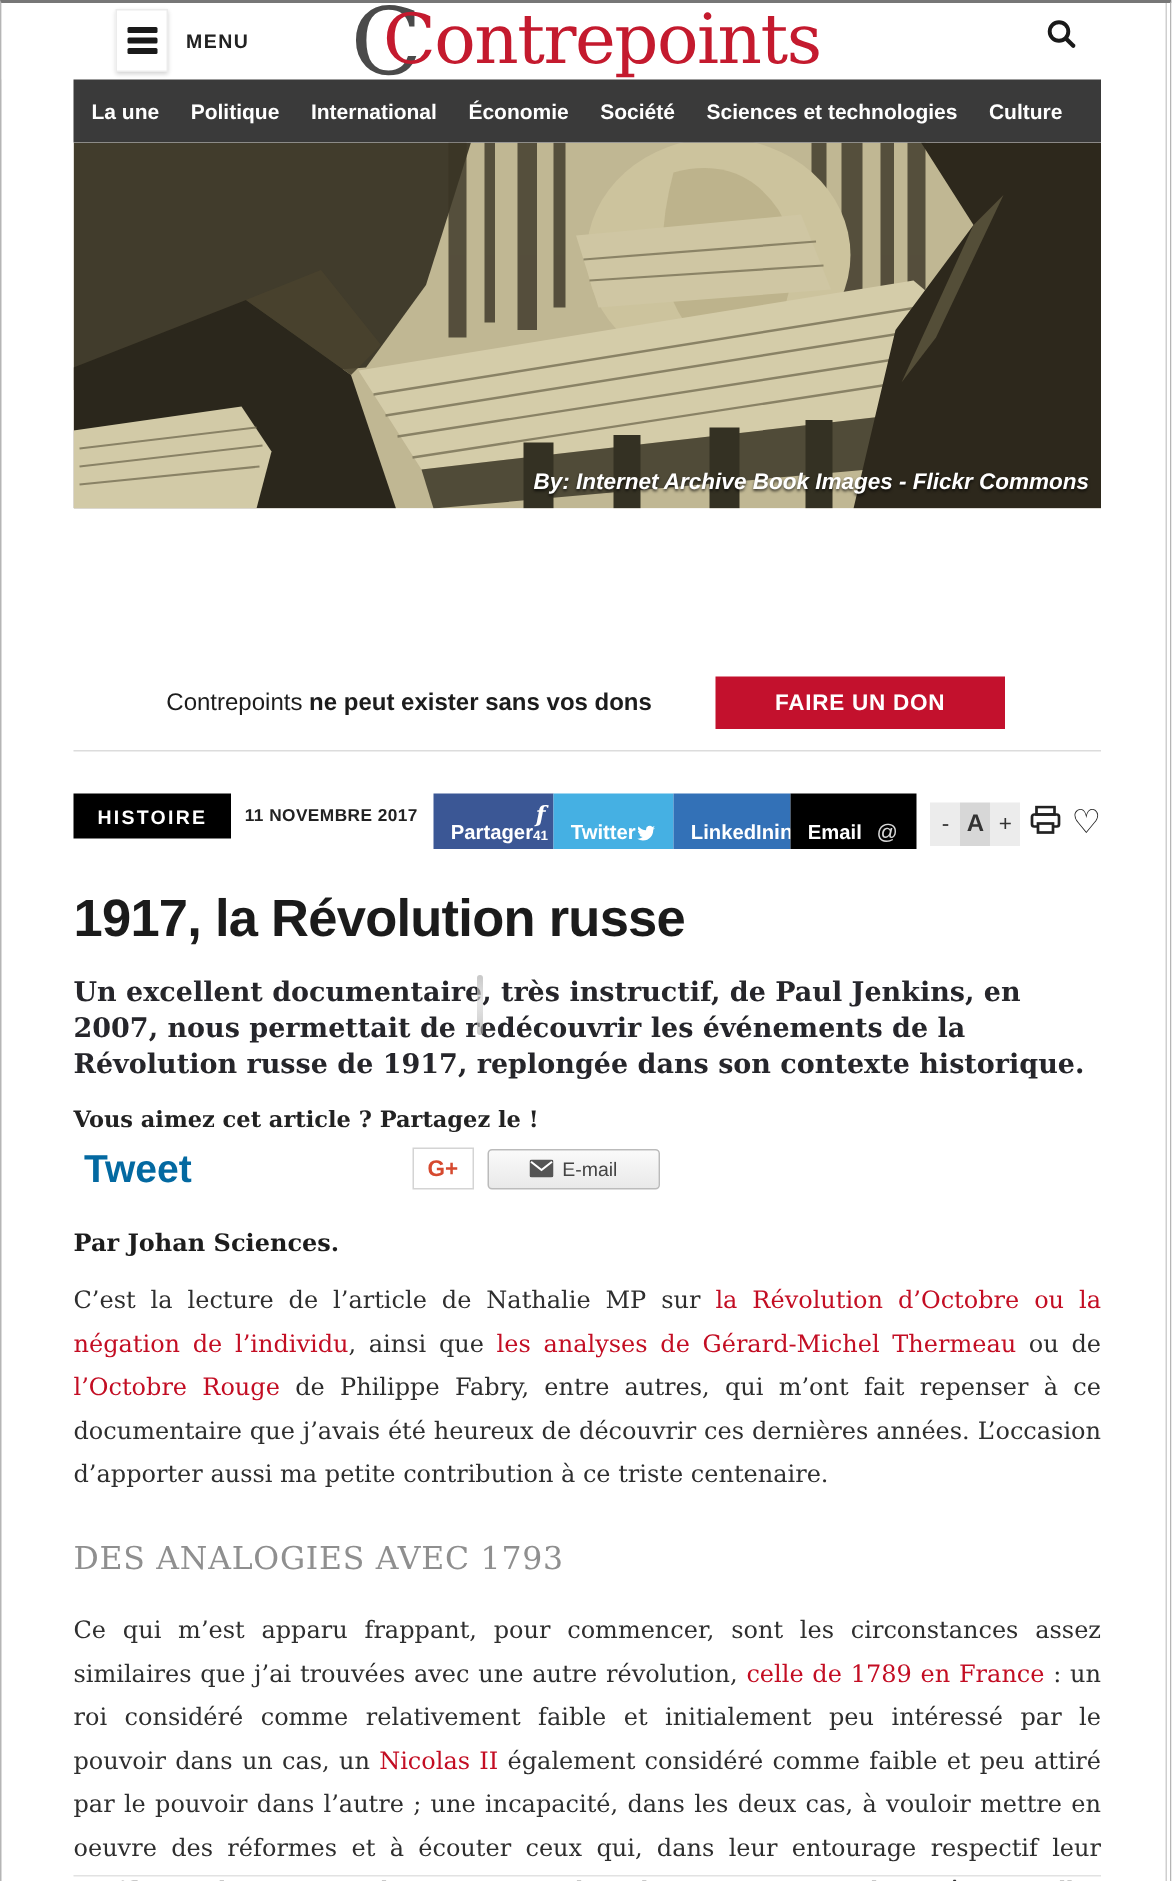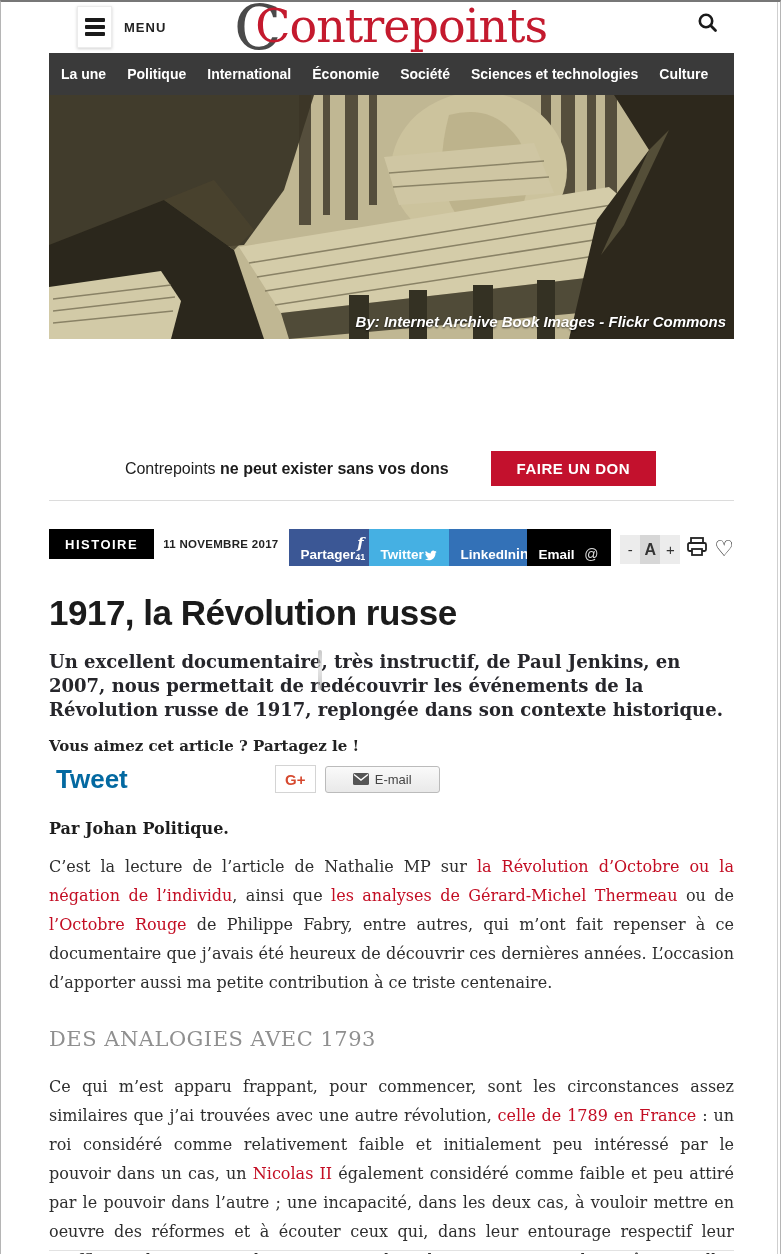--- a/index.html
+++ b/index.html
@@ -58,21 +58,21 @@
   }
   .hero-caption a { color:#fff; }
 
   
   .donation { margin-top:112px; display:flex; justify-content:center; align-items:center; gap:42px; }
   .donation-text { font-size:16px; color:#1c1c1c; }
   .donation-text .bold { font-weight:bold; }
   .donation-button {
     background:#c3112d; color:#fff; border:none; cursor:pointer;
     font-size:15px; font-weight:bold; letter-spacing:.5px;
-    padding:9px 26px; font-family:"Liberation Sans", sans-serif;
+    padding:9px 40px; font-family:"Liberation Sans", sans-serif;
   }
   .top-divider { margin:14px 0 0 48px; width:685px; height:1px; background:#dcdcdc; border:none; }
 
   
   .meta-bar { margin:28px 0 0 48px; width:685px; display:flex; align-items:flex-start; }
   .category-badge {
     background:#000; color:#fff; font-size:13px; font-weight:bold; letter-spacing:1.5px;
     padding:8px 16px; height:30px; display:flex; align-items:center;
   }
   .meta-date { margin:9px 0 0 9px; font-size:11.5px; font-weight:bold; color:#222; letter-spacing:.3px; white-space:nowrap; }
@@ -309,21 +309,21 @@
     <button class="gplus-btn">G+</button>
     <button class="email-btn">
       <svg width="16" height="12" viewBox="0 0 16 12">
         <rect x="0" y="0" width="16" height="12" rx="1.5" fill="#555"></rect>
         <polyline points="1,1.5 8,7 15,1.5" fill="none" stroke="#fff" stroke-width="1.4"></polyline>
       </svg>
       <span>E-mail</span>
     </button>
   </div>
 
-  <p class="byline">Par Johan Politique.</p>
+  <p class="byline">Par Johan Sciences.</p>
 
   <p class="body-para"><span>C’est la lecture de l’article de Nathalie MP sur </span><a>la Révolution d’Octobre ou la négation de l’individu</a><span>, ainsi que </span><a>les analyses de Gérard-Michel Thermeau</a><span> ou de </span><a>l’Octobre Rouge</a><span> de Philippe Fabry, entre autres,  qui m’ont fait repenser à ce documentaire que j’avais été heureux de découvrir ces dernières années. L’occasion d’apporter aussi ma petite contribution à ce triste centenaire.</span></p>
 
   <h2 class="section-heading">DES ANALOGIES AVEC 1793</h2>
 
   <p class="body-para second"><span>Ce qui m’est apparu frappant, pour commencer, sont les circonstances assez similaires que j’ai trouvées avec une autre révolution, </span><a>celle de 1789 en France</a><span> : un roi considéré comme relativement faible et initialement peu intéressé par le pouvoir dans un cas, un </span><a>Nicolas II</a><span> également considéré comme faible et peu attiré par le pouvoir dans l’autre ; une incapacité, dans les deux cas, à vouloir mettre en oeuvre des réformes et à écouter ceux qui, dans leur entourage respectif leur soufflent et les pressent d’en mettre en place de toute urgence, alors même qu’elles s’imposent de manière flagrante, et enfin </span></p>
 
   <div class="cursor-artifact"></div>
   <div class="bottom-divider"></div>
   <div class="window-edge"></div>

